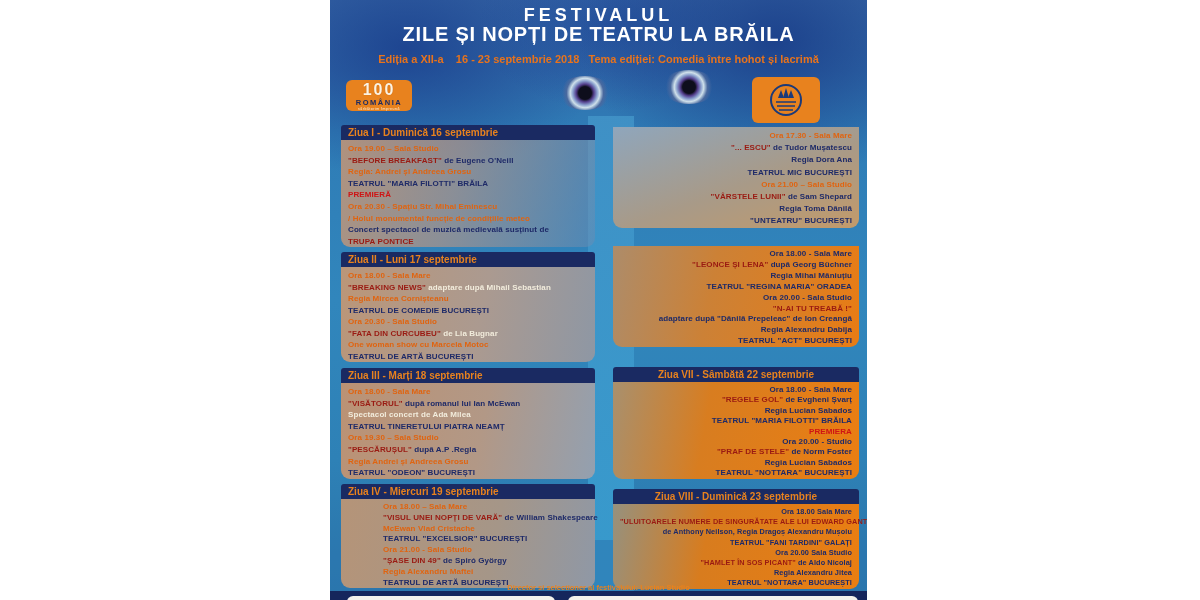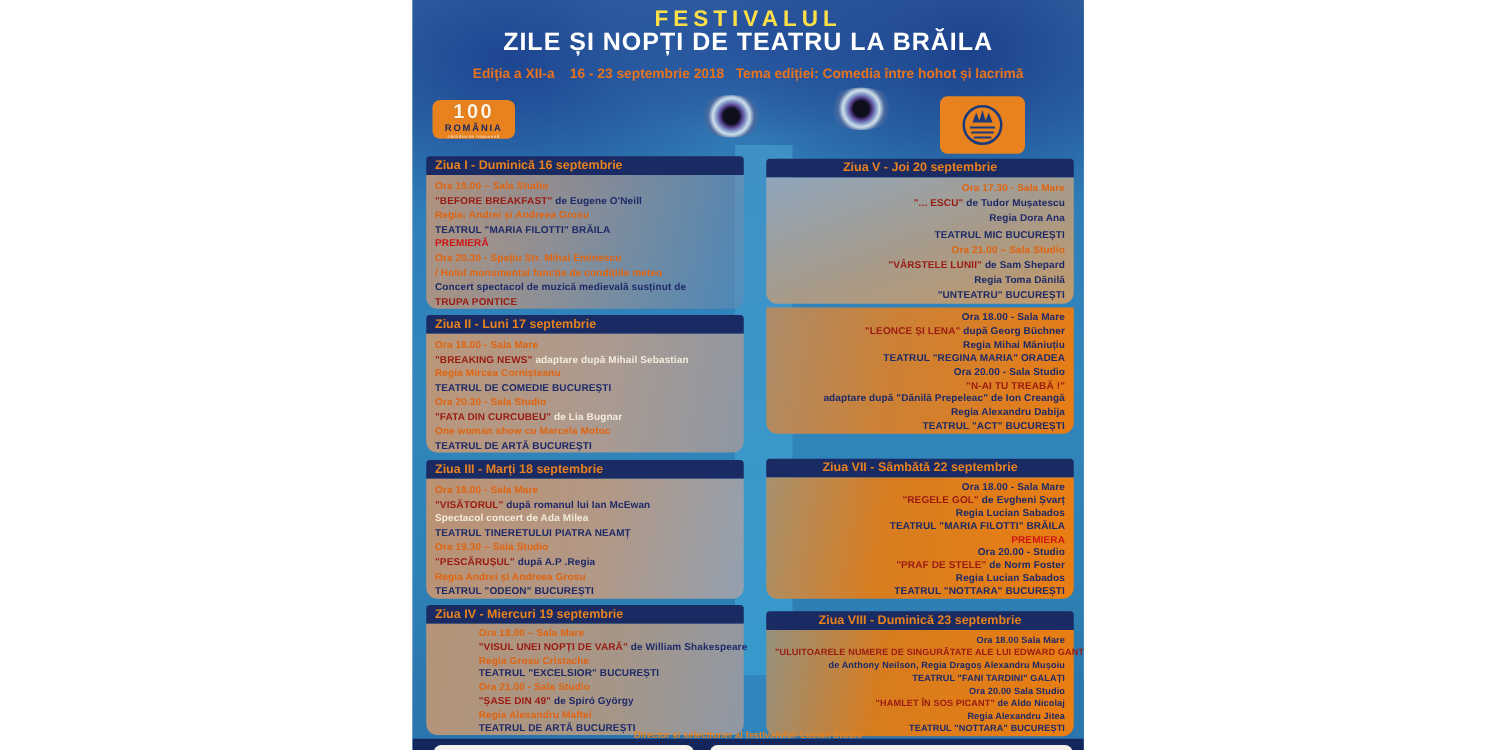--- a/index.html
+++ b/index.html
@@ -18,21 +18,21 @@
     background:radial-gradient(ellipse at 50% 40%,rgba(30,70,150,.7),rgba(30,70,150,0) 72%);}
   .eye{position:absolute;width:54px;height:34px;border-radius:50%;
     background:radial-gradient(circle at 50% 50%,#0e0e1c 0 20%,#55408e 28%,#8aa0ce 38%,#cfe0ea 46%,#49699f 58%,rgba(40,80,150,0) 72%);}
   .eye-left{left:228px;top:76px;}
   .eye-right{left:332px;top:70px;}
   .nose-band{position:absolute;left:258px;top:116px;width:46px;height:484px;
     background:linear-gradient(180deg,rgba(66,148,200,.85),rgba(56,158,208,.9));}
   .bottom-wash{position:absolute;left:0;top:540px;width:537px;height:60px;background:rgba(44,120,176,.6);}
 
   
-  .festival-label{position:absolute;left:0;top:5px;width:537px;text-align:center;color:#fde047;
+  .festival-label{position:absolute;left:0;top:5px;width:537px;text-align:center;color:#ffffff;
     font-size:18px;font-weight:bold;letter-spacing:4px;}
   .main-title{position:absolute;left:0;top:23px;width:537px;text-align:center;color:#ffffff;
     font-size:20px;font-weight:bold;letter-spacing:.8px;white-space:nowrap;}
   .subtitle{position:absolute;left:0;top:53px;width:537px;text-align:center;color:#e8731c;
     font-size:11px;font-weight:bold;white-space:pre;}
 
   
   .logo-left{position:absolute;left:16px;top:80px;width:66px;height:31px;background:#e8821e;
     border-radius:6px;text-align:center;overflow:hidden;}
   .logo-100{color:#fdf3e2;font-size:16px;font-weight:bold;letter-spacing:2px;line-height:19px;
@@ -163,30 +163,29 @@
           <div class="day-line"><span class="c-r">"PESCĂRUȘUL"</span><span class="c-n"> după A.P .Regia</span></div>
           <div class="day-line"><span class="c-o">Regia  Andrei și Andreea Grosu</span></div>
           <div class="day-line"><span class="c-n">TEATRUL "ODEON"  BUCUREȘTI</span></div>
         </div>
     </div>
     <div class="day-section col-left sec4">
       <div class="day-header"><span class="day-header-text">Ziua IV - Miercuri 19 septembrie</span></div>
       <div class="day-body p4">
           <div class="day-line"><span class="c-o">Ora 18.00 – Sala Mare</span></div>
           <div class="day-line"><span class="c-r">"VISUL UNEI NOPȚI DE VARĂ"</span><span class="c-n"> de William Shakespeare</span></div>
-          <div class="day-line"><span class="c-o">Regia Grosu Cristache</span></div>
+          <div class="day-line"><span class="c-o">McEwan Vlad Cristache</span></div>
           <div class="day-line"><span class="c-n">TEATRUL "EXCELSIOR" BUCUREȘTI</span></div>
           <div class="day-line"><span class="c-o">Ora 21.00 - Sala Studio</span></div>
           <div class="day-line"><span class="c-r">"ȘASE DIN 49"</span><span class="c-n"> de Spiró György</span></div>
           <div class="day-line"><span class="c-o">Regia  Alexandru Maftei</span></div>
           <div class="day-line"><span class="c-n">TEATRUL DE ARTĂ  BUCUREȘTI</span></div>
         </div>
     </div>
     <div class="day-section col-right sec5">
-      <div class="day-header"><span class="day-header-text">Ziua V - Joi 20 septembrie</span></div>
       <div class="day-body p5">
           <div class="day-line"><span class="c-o">Ora 17.30 - Sala Mare</span></div>
           <div class="day-line"><span class="c-r">"... ESCU"</span><span class="c-n"> de Tudor Mușatescu</span></div>
           <div class="day-line"><span class="c-n">Regia Dora Ana</span></div>
           <div class="day-line"><span class="c-n">TEATRUL MIC BUCUREȘTI</span></div>
           <div class="day-line"><span class="c-o">Ora 21.00 – Sala Studio</span></div>
           <div class="day-line"><span class="c-r">"VÂRSTELE LUNII"</span><span class="c-n"> de  Sam Shepard</span></div>
           <div class="day-line"><span class="c-n">Regia  Toma Dănilă</span></div>
           <div class="day-line"><span class="c-n">"UNTEATRU" BUCUREȘTI</span></div>
         </div>

